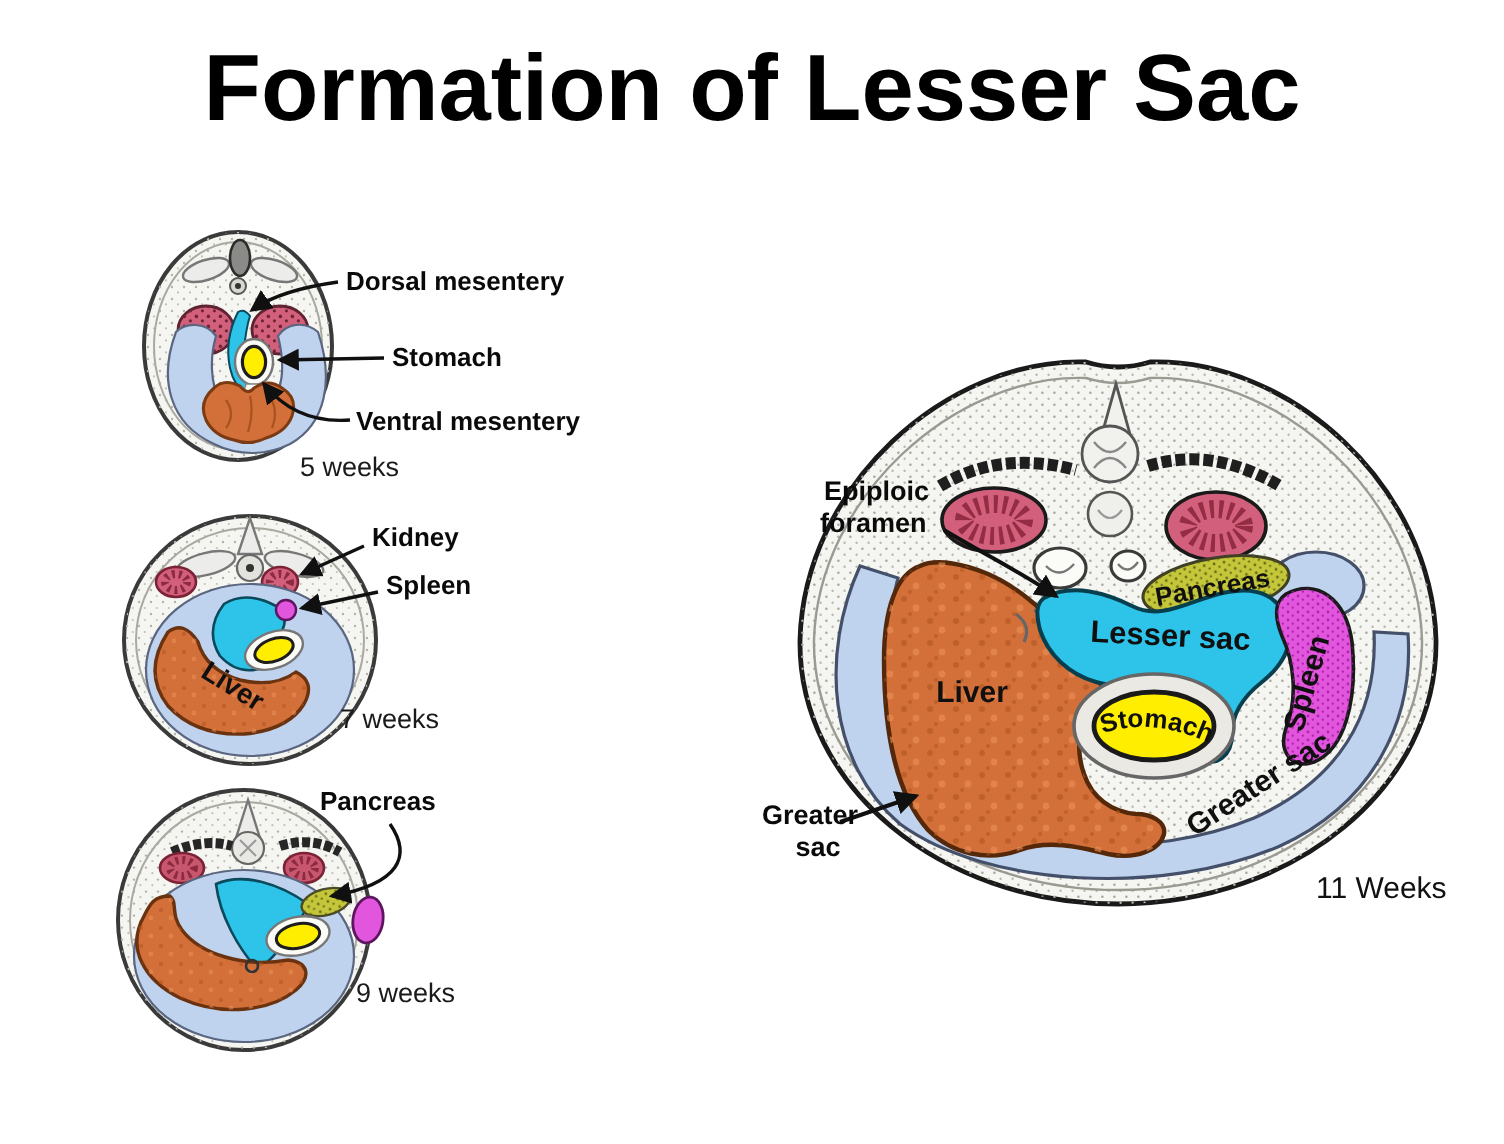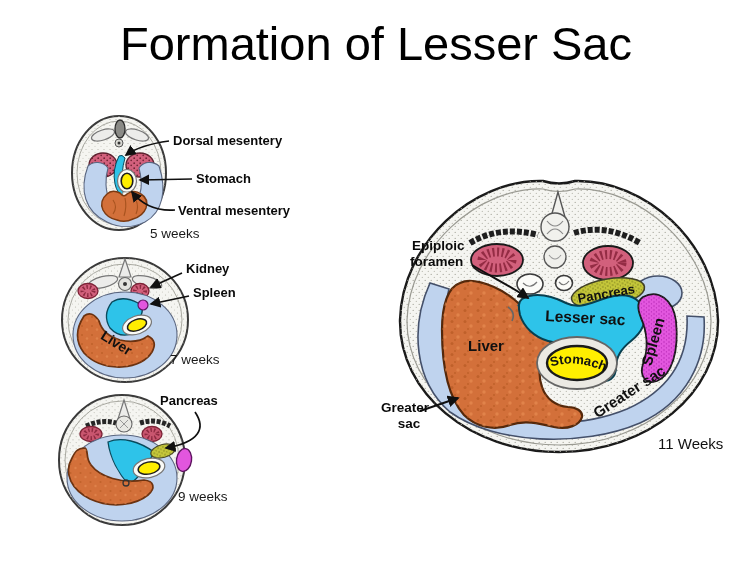--- a/index.html
+++ b/index.html
@@ -1,19 +1,19 @@
 <!DOCTYPE html>
 <html><head>
 <meta charset="utf-8">
 <style>
   html,body{margin:0;padding:0;background:#fff;}
   .slide{position:relative;width:752px;height:572px;background:#ffffff;overflow:hidden;
          font-family:"Liberation Sans",sans-serif;}
   .title{position:absolute;top:16px;left:0;width:100%;text-align:center;
-         font-size:47px;font-weight:400;color:#000;}
+         font-size:47px;font-weight:700;color:#000;}
   svg.panel{position:absolute;overflow:visible;}
   .t-lbl{font-family:"Liberation Sans",sans-serif;font-weight:bold;font-size:13px;fill:#0a0a0a;}
   .t-lbl2{font-family:"Liberation Sans",sans-serif;font-weight:bold;font-size:13.5px;fill:#0a0a0a;}
   .t-cap{font-family:"Liberation Sans",sans-serif;font-size:13.5px;fill:#1a1a1a;}
   .t-cap2{font-family:"Liberation Sans",sans-serif;font-size:15px;fill:#111;}
   .t-in{font-family:"Liberation Sans",sans-serif;font-weight:bold;fill:#101010;}
   .ar{stroke:#101010;stroke-width:1.7;fill:none;}
   .ar2{stroke:#101010;stroke-width:2;fill:none;}
   .sketch{fill:#ececea;stroke:#777;stroke-width:1.2;}
 </style>

